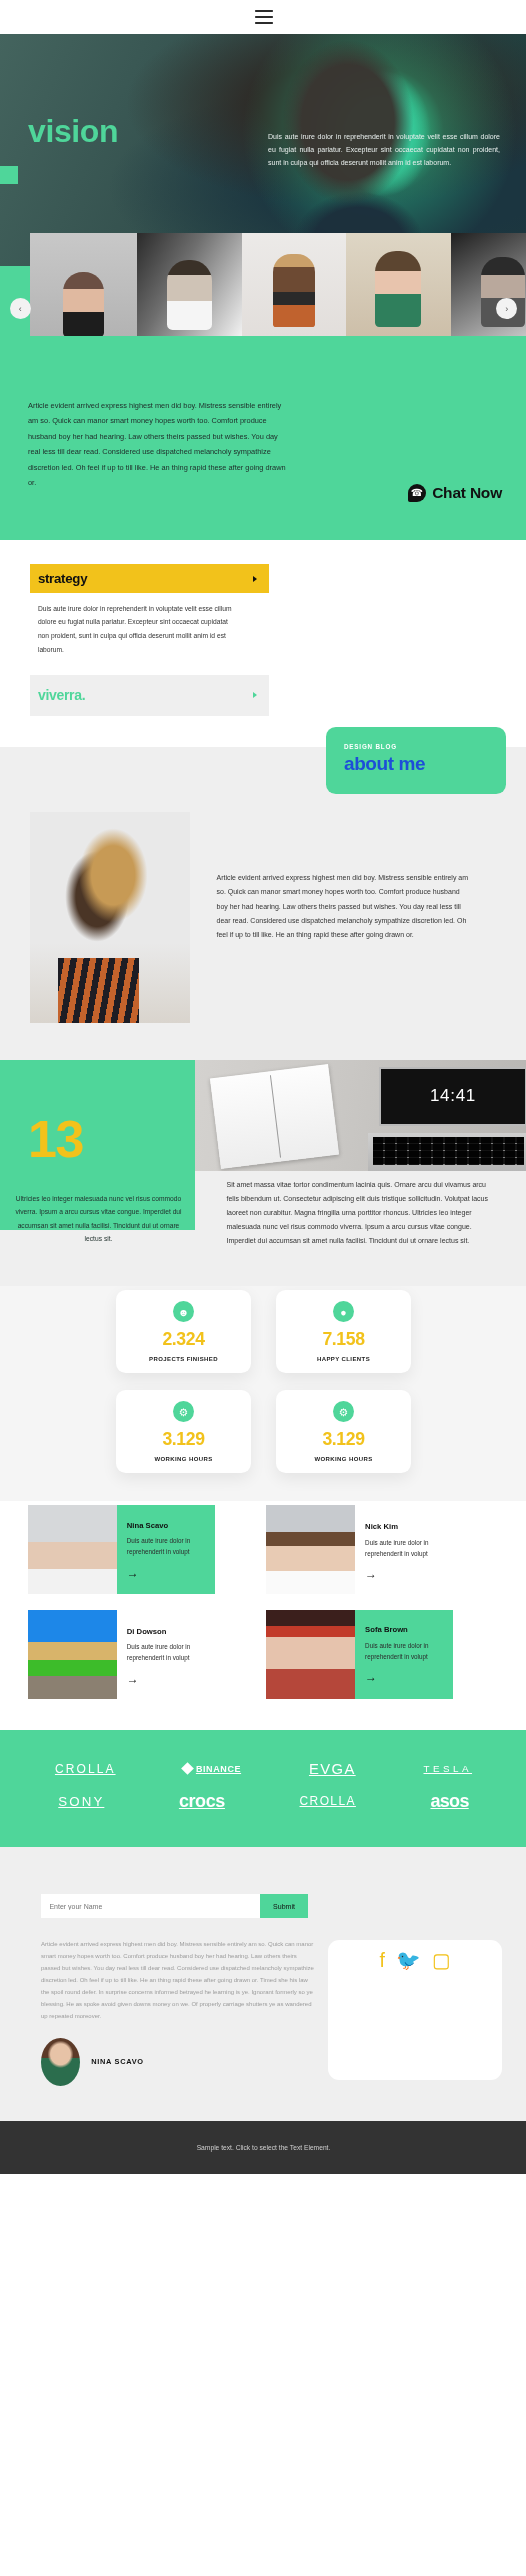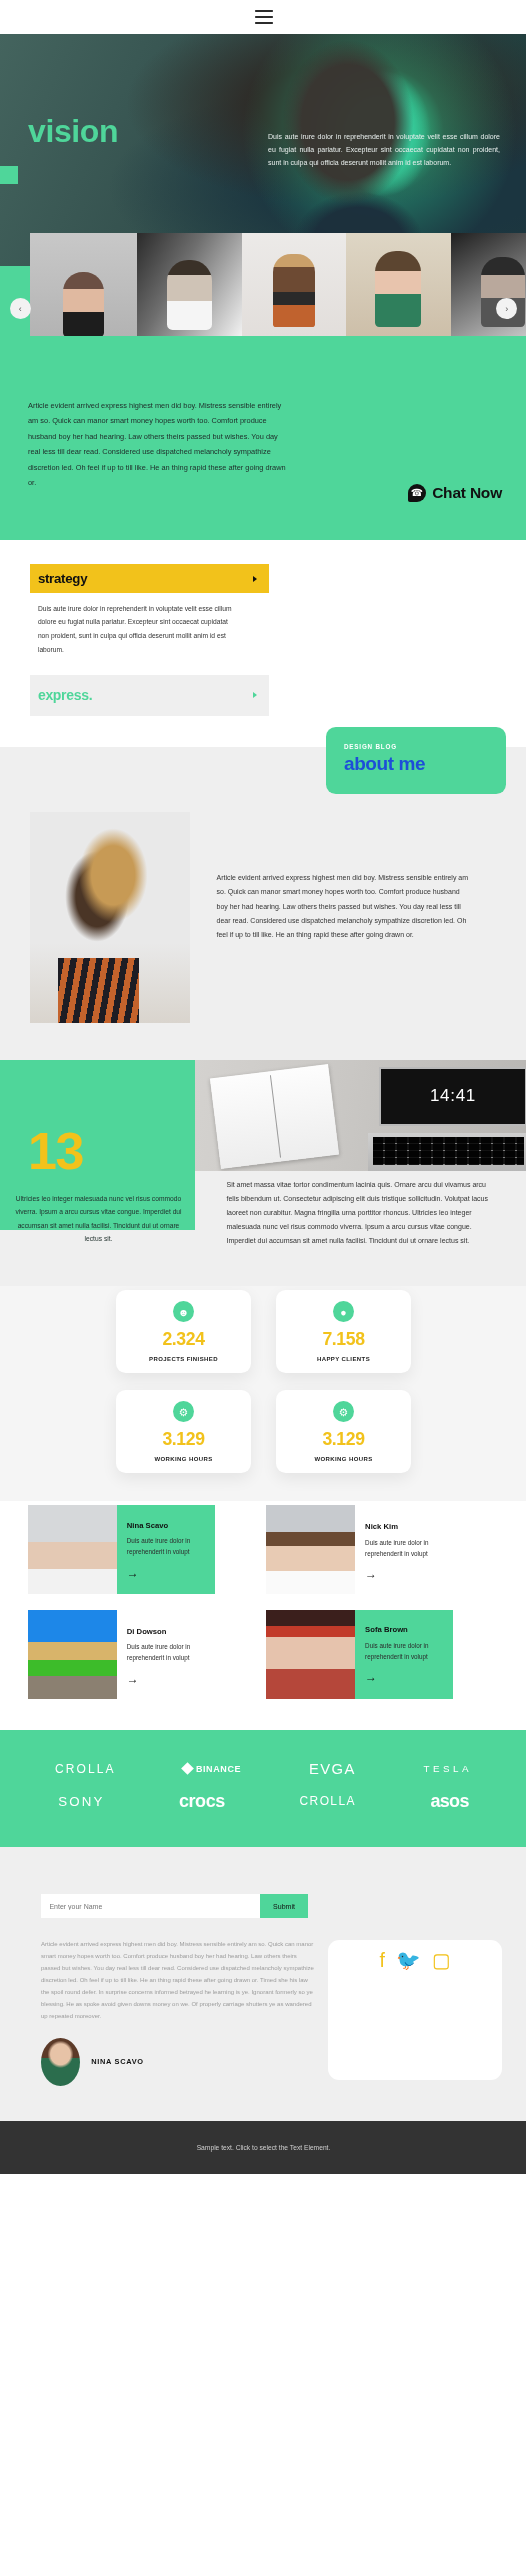--- a/index.html
+++ b/index.html
@@ -195,21 +195,21 @@
     font-size: 7px; line-height: 2.05; color:#333;
   }
 
   
   .num-sec { position: relative; background: #efefef; }
   .num-green {
     position: absolute; left: 0; top: 0;
     width: 195px; height: 170px; background: #4fd69a;
   }
   .num-big {
-    position:absolute; left: 28px; top: 65px;
+    position:absolute; left: 28px; top: 53px;
     font-size: 52px; font-weight: 700; color: #f2c21b; line-height:1; letter-spacing:-1.4px;
   }
   .num-copy {
     position:absolute; left: 14px; top: 132px; width: 169px;
     font-size: 6.7px; line-height: 2.0; color:#1f2f2b; text-align:center;
   }
   .desk-photo {
     position:absolute; left: 195px; top: 0; right: 0; height: 111px;
     background: linear-gradient(100deg,#d4d2cf 0%,#c9c7c4 45%,#b8b6b3 100%);
     overflow:hidden;
@@ -286,21 +286,21 @@
   .team-info.filled { background:#4fd69a; padding-top:15.5px; height:89px;}
   .team-name { font-size: 7.7px; font-weight:700; color:#111; }
   .team-desc { font-size: 6.3px; line-height:1.75; color:#2b2b2b; margin-top:5.6px; }
   .team-arrow { font-size: 12px; color:#111; margin-top: 8.4px; display:block; }
 
   
   .brands { background: #4fd69a; padding: 24px 0 28px 0; }
   .brand-row { display:flex; justify-content:space-around; align-items:center; padding: 7px 21px; }
   .brand {
     color:#fff; font-size: 12px; font-weight: 400; letter-spacing: 2.1px;
-    display:flex; align-items:center; gap:3.5px;
+    display:flex; align-items:center; gap:3.5px;text-decoration:underline;
   }
   .brand.b-binance{font-size:9px;font-weight:700;letter-spacing:0.6px;}
   .brand.b-evga{font-size:14.8px;letter-spacing:1.4px;}
   .brand.b-tesla{font-size:9.8px;letter-spacing:3.5px;}
   .brand.b-sony{font-size:13.3px;font-weight:400;letter-spacing:2.1px;}
   .brand.b-crocs{font-size:18px;font-weight:700;letter-spacing:-0.4px;}
   .brand.b-crolla2{font-size:12px;letter-spacing:1.4px;}
   .brand.b-asos{font-size:18px;font-weight:700;letter-spacing:-0.7px;}
   .bin-dia{width:9px;height:9px;background:#fff;transform:rotate(45deg);display:inline-block;}
 
@@ -389,21 +389,21 @@
 <div class="accordion-sec">
   <div class="acc-wrap">
     <div class="acc-head active">
       <span class="acc-title">strategy</span>
       <span class="caret"></span>
     </div>
     <div class="acc-body">Duis aute irure dolor in reprehenderit in voluptate velit esse cillum dolore eu fugiat nulla pariatur. Excepteur sint occaecat cupidatat non proident, sunt in culpa qui officia deserunt mollit anim id est laborum.</div>
 
     <div class="acc-rest">
       <div class="acc-head">
-        <span class="acc-title">express.</span>
+        <span class="acc-title">viverra.</span>
         <span class="caret"></span>
       </div>
     </div>
   </div>
 </div>
 
 <div class="about-sec">
   <div class="about-badge">
     <div class="badge-kicker">DESIGN BLOG</div>
     <div class="badge-title">about me</div>

